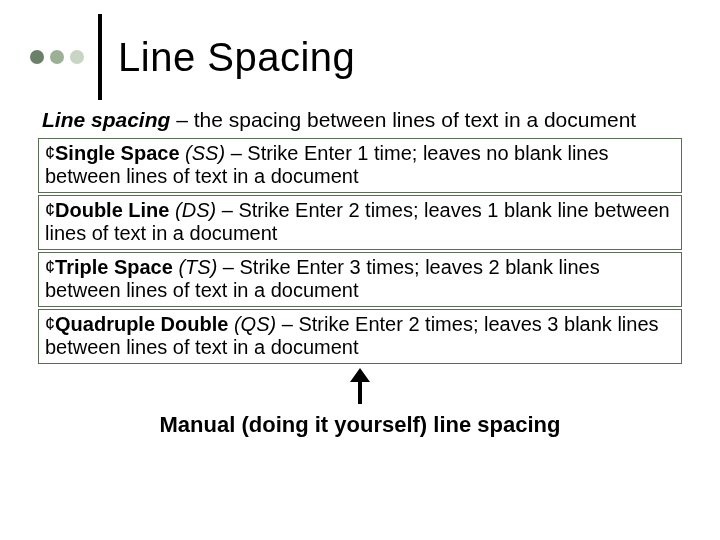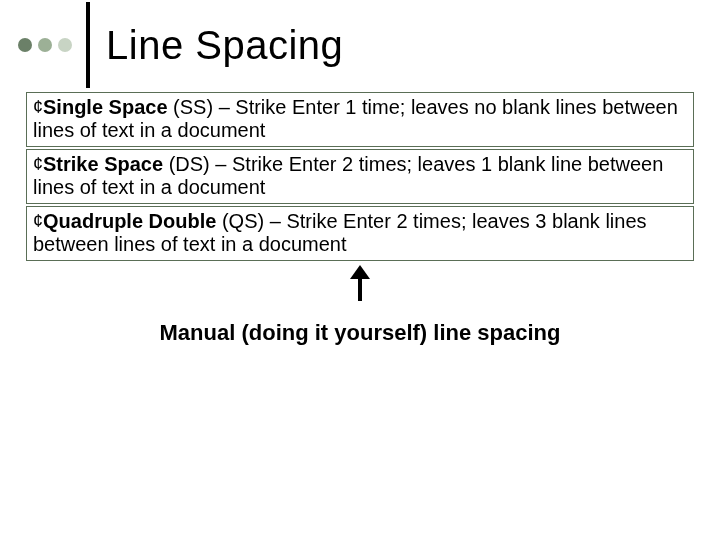--- a/index.html
+++ b/index.html
@@ -9,21 +9,21 @@
     background: #fff;
     font-family: Arial, Helvetica, sans-serif;
     color: #000;
     position: relative;
     overflow: hidden;
   }
   .slide {
     position: relative;
     width: 100%;
     height: 100%;
-    padding: 0;
+    padding: 12px;
   }
   .header {
     position: relative;
     height: 90px;
     display: flex;
     align-items: center;
   }
   .dots {
     display: flex;
     align-items: center;
@@ -68,20 +68,21 @@
     border: 1.5px solid #5a6e56;
     padding: 3px 6px 4px 6px;
     margin-top: 2px;
     font-size: 20px;
     line-height: 1.15;
   }
   .box .bullet-term {
     font-weight: bold;
   }
   .box .abbr {
+    font-style: italic;
   }
   .box .ring {
     font-family: Arial, sans-serif;
     font-size: 18px;
     position: relative;
     top: -1px;
   }
   .arrow-wrap {
     text-align: center;
     margin-top: 4px;
@@ -107,49 +108,55 @@
     width: 0;
     height: 0;
     border-left: 10px solid transparent;
     border-right: 10px solid transparent;
     border-bottom: 14px solid #000;
   }
   .footer {
     text-align: center;
     font-size: 22px;
     font-weight: bold;
-    margin-top: 15px;
+    margin-top: 4px;
   }
 </style>
 </head>
 <body>
 
 <div class="slide">
 
   <div class="header">
     <div class="dots">
       <div class="dot dot1"></div>
       <div class="dot dot2"></div>
       <div class="dot dot3"></div>
     </div>
     <div class="vline"></div>
     <div class="title">Line Spacing</div>
   </div>
 
   <div class="content">
 
+    <div class="definition">
+      <span class="term">Line spacing</span><span> – the spacing between lines of text in a document</span>
+    </div>
 
     <div class="box">
       <span class="ring">¢</span><span class="bullet-term">Single Space</span><span class="abbr"> (SS)</span><span> – Strike Enter 1 time; leaves no blank lines between lines of text in a document</span>
     </div>
 
     <div class="box">
-      <span class="ring">¢</span><span class="bullet-term">Strike Space</span><span class="abbr"> (DS)</span><span> – Strike Enter 2 times; leaves 1 blank line between lines of text in a document</span>
+      <span class="ring">¢</span><span class="bullet-term">Double Line</span><span class="abbr"> (DS)</span><span> – Strike Enter 2 times; leaves 1 blank line between lines of text in a document</span>
     </div>
 
+    <div class="box">
+      <span class="ring">¢</span><span class="bullet-term">Triple Space</span><span class="abbr"> (TS)</span><span> – Strike Enter 3 times; leaves 2 blank lines between lines of text in a document</span>
+    </div>
 
     <div class="box">
       <span class="ring">¢</span><span class="bullet-term">Quadruple Double</span><span class="abbr"> (QS)</span><span> – Strike Enter 2 times; leaves 3 blank lines between lines of text in a document</span>
     </div>
 
     <div class="arrow-wrap">
       <div class="arrow">
         <div class="arrow-head"></div>
         <div class="arrow-stem"></div>
       </div>

